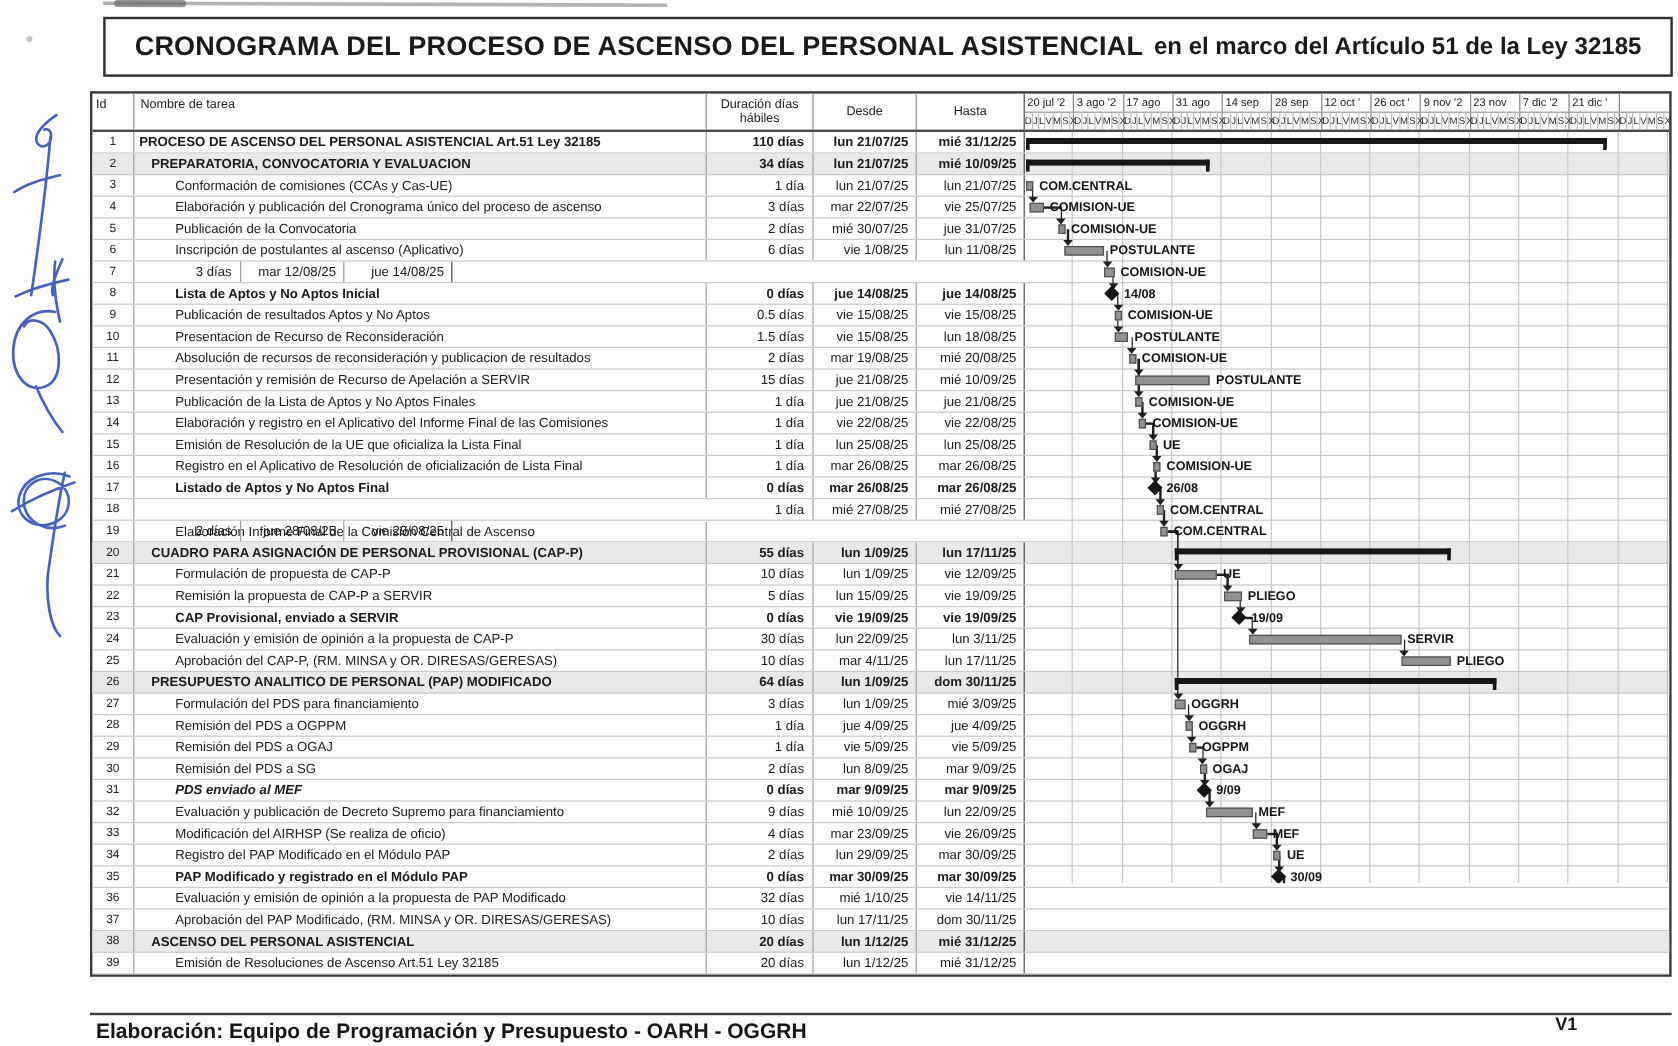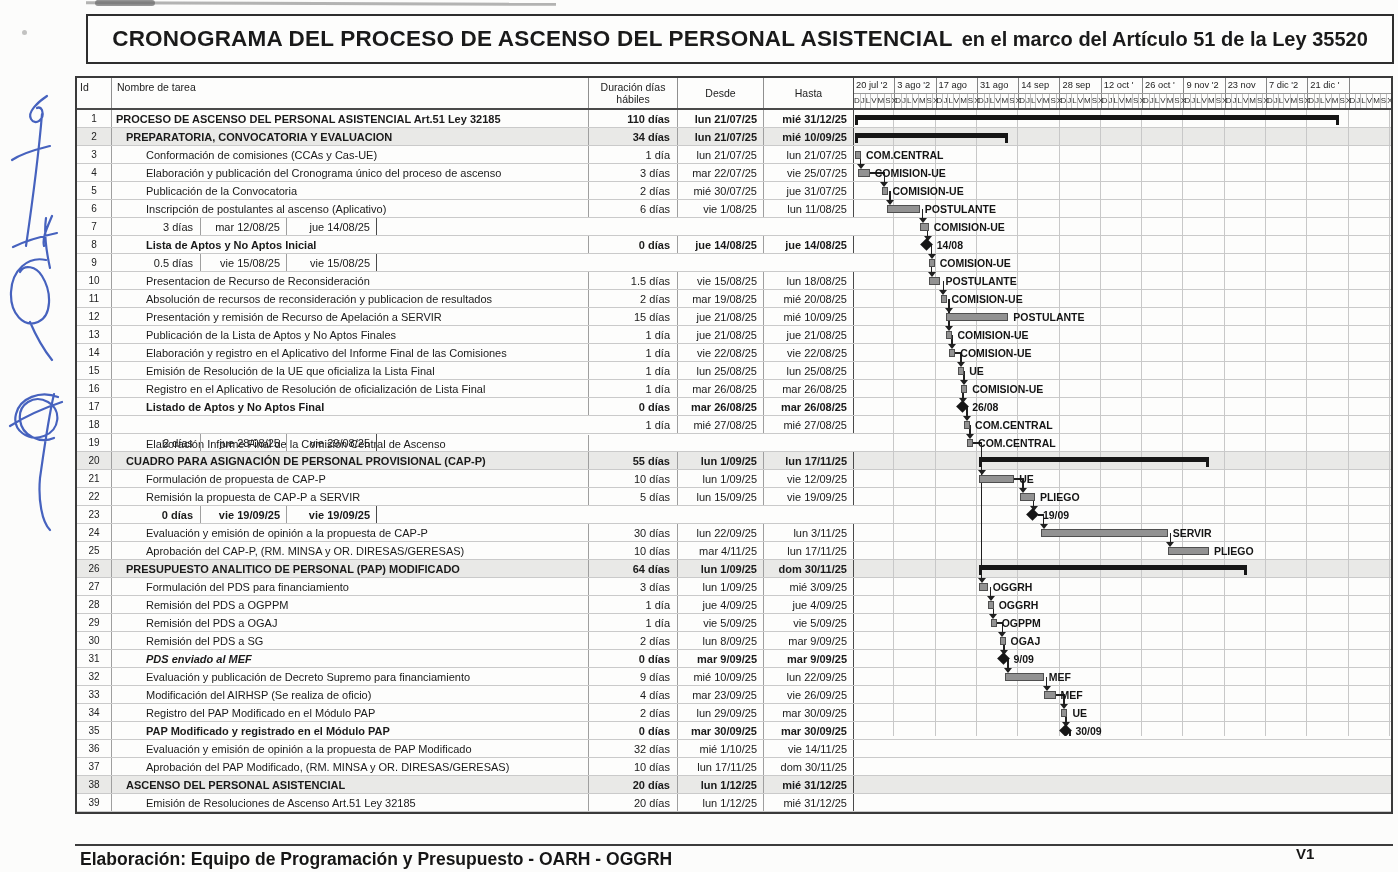--- a/index.html
+++ b/index.html
@@ -75,21 +75,21 @@
   <svg id="sigs" width="80" height="560" viewBox="0 0 80 560">
     <g fill="none" stroke="#3352b8" stroke-width="2.2" stroke-linecap="round" opacity="0.9">
       <path d="M47,36 C38,42 27,52 31,59 C35,66 45,60 42,50 C41,48 39,47 37,48 M42,54 C39,90 33,138 26,186 M12,100 C24,92 38,89 50,86"></path>
       <path d="M52,156 C47,168 42,178 44,186 M13,187 C27,180 43,176 57,173 M46,200 C28,196 12,210 11,232 C10,254 24,268 38,262 C52,256 52,232 42,216 C36,206 24,204 20,212 M30,262 C36,276 44,290 52,300 M50,208 C46,190 44,172 46,158"></path>
       <path d="M58,337 C40,330 20,338 16,354 C12,370 28,382 44,376 C60,370 62,350 48,342 C34,334 18,344 20,360 C22,376 40,384 54,378 M10,366 C26,356 44,348 62,342 M54,334 C48,360 44,390 40,418 C38,440 42,462 50,470"></path>
     </g>
   </svg>
 
   <div id="titlebox">
     <span class="t1">CRONOGRAMA DEL PROCESO DE ASCENSO DEL PERSONAL ASISTENCIAL</span>
-    <span class="t2">en el marco del Artículo 51 de la Ley 35520</span>
+    <span class="t2">en el marco del Artículo 51 de la Ley 32185</span>
   </div>
 
   <div id="grid">
     <div id="thead">
       <div class="hc h-id">Id</div>
       <div class="hc h-name">Nombre de tarea</div>
       <div class="hc h-dur">
         <span>Duración días</span>
         <span>hábiles</span>
       </div>
@@ -147,20 +147,21 @@
         </div>
         <div class="trow bold">
           <div class="c cid">8</div>
           <div class="c cname" style="padding-left: 34px;">Lista de Aptos y No Aptos Inicial</div>
           <div class="c cdur">0 días</div>
           <div class="c cfrom">jue 14/08/25</div>
           <div class="c cto">jue 14/08/25</div>
         </div>
         <div class="trow">
           <div class="c cid">9</div>
+          <div class="c cname" style="padding-left: 34px;">Publicación de resultados Aptos y No Aptos</div>
           <div class="c cdur">0.5 días</div>
           <div class="c cfrom">vie 15/08/25</div>
           <div class="c cto">vie 15/08/25</div>
         </div>
         <div class="trow">
           <div class="c cid">10</div>
           <div class="c cname" style="padding-left: 34px;">Presentacion de Recurso de Reconsideración</div>
           <div class="c cdur">1.5 días</div>
           <div class="c cfrom">vie 15/08/25</div>
           <div class="c cto">lun 18/08/25</div>
@@ -243,20 +244,21 @@
         </div>
         <div class="trow">
           <div class="c cid">22</div>
           <div class="c cname" style="padding-left: 34px;">Remisión la propuesta de CAP-P a SERVIR</div>
           <div class="c cdur">5 días</div>
           <div class="c cfrom">lun 15/09/25</div>
           <div class="c cto">vie 19/09/25</div>
         </div>
         <div class="trow bold">
           <div class="c cid">23</div>
+          <div class="c cname" style="padding-left: 34px;">CAP Provisional, enviado a SERVIR</div>
           <div class="c cdur">0 días</div>
           <div class="c cfrom">vie 19/09/25</div>
           <div class="c cto">vie 19/09/25</div>
         </div>
         <div class="trow">
           <div class="c cid">24</div>
           <div class="c cname" style="padding-left: 34px;">Evaluación y emisión de opinión a la propuesta de CAP-P</div>
           <div class="c cdur">30 días</div>
           <div class="c cfrom">lun 22/09/25</div>
           <div class="c cto">lun 3/11/25</div>

